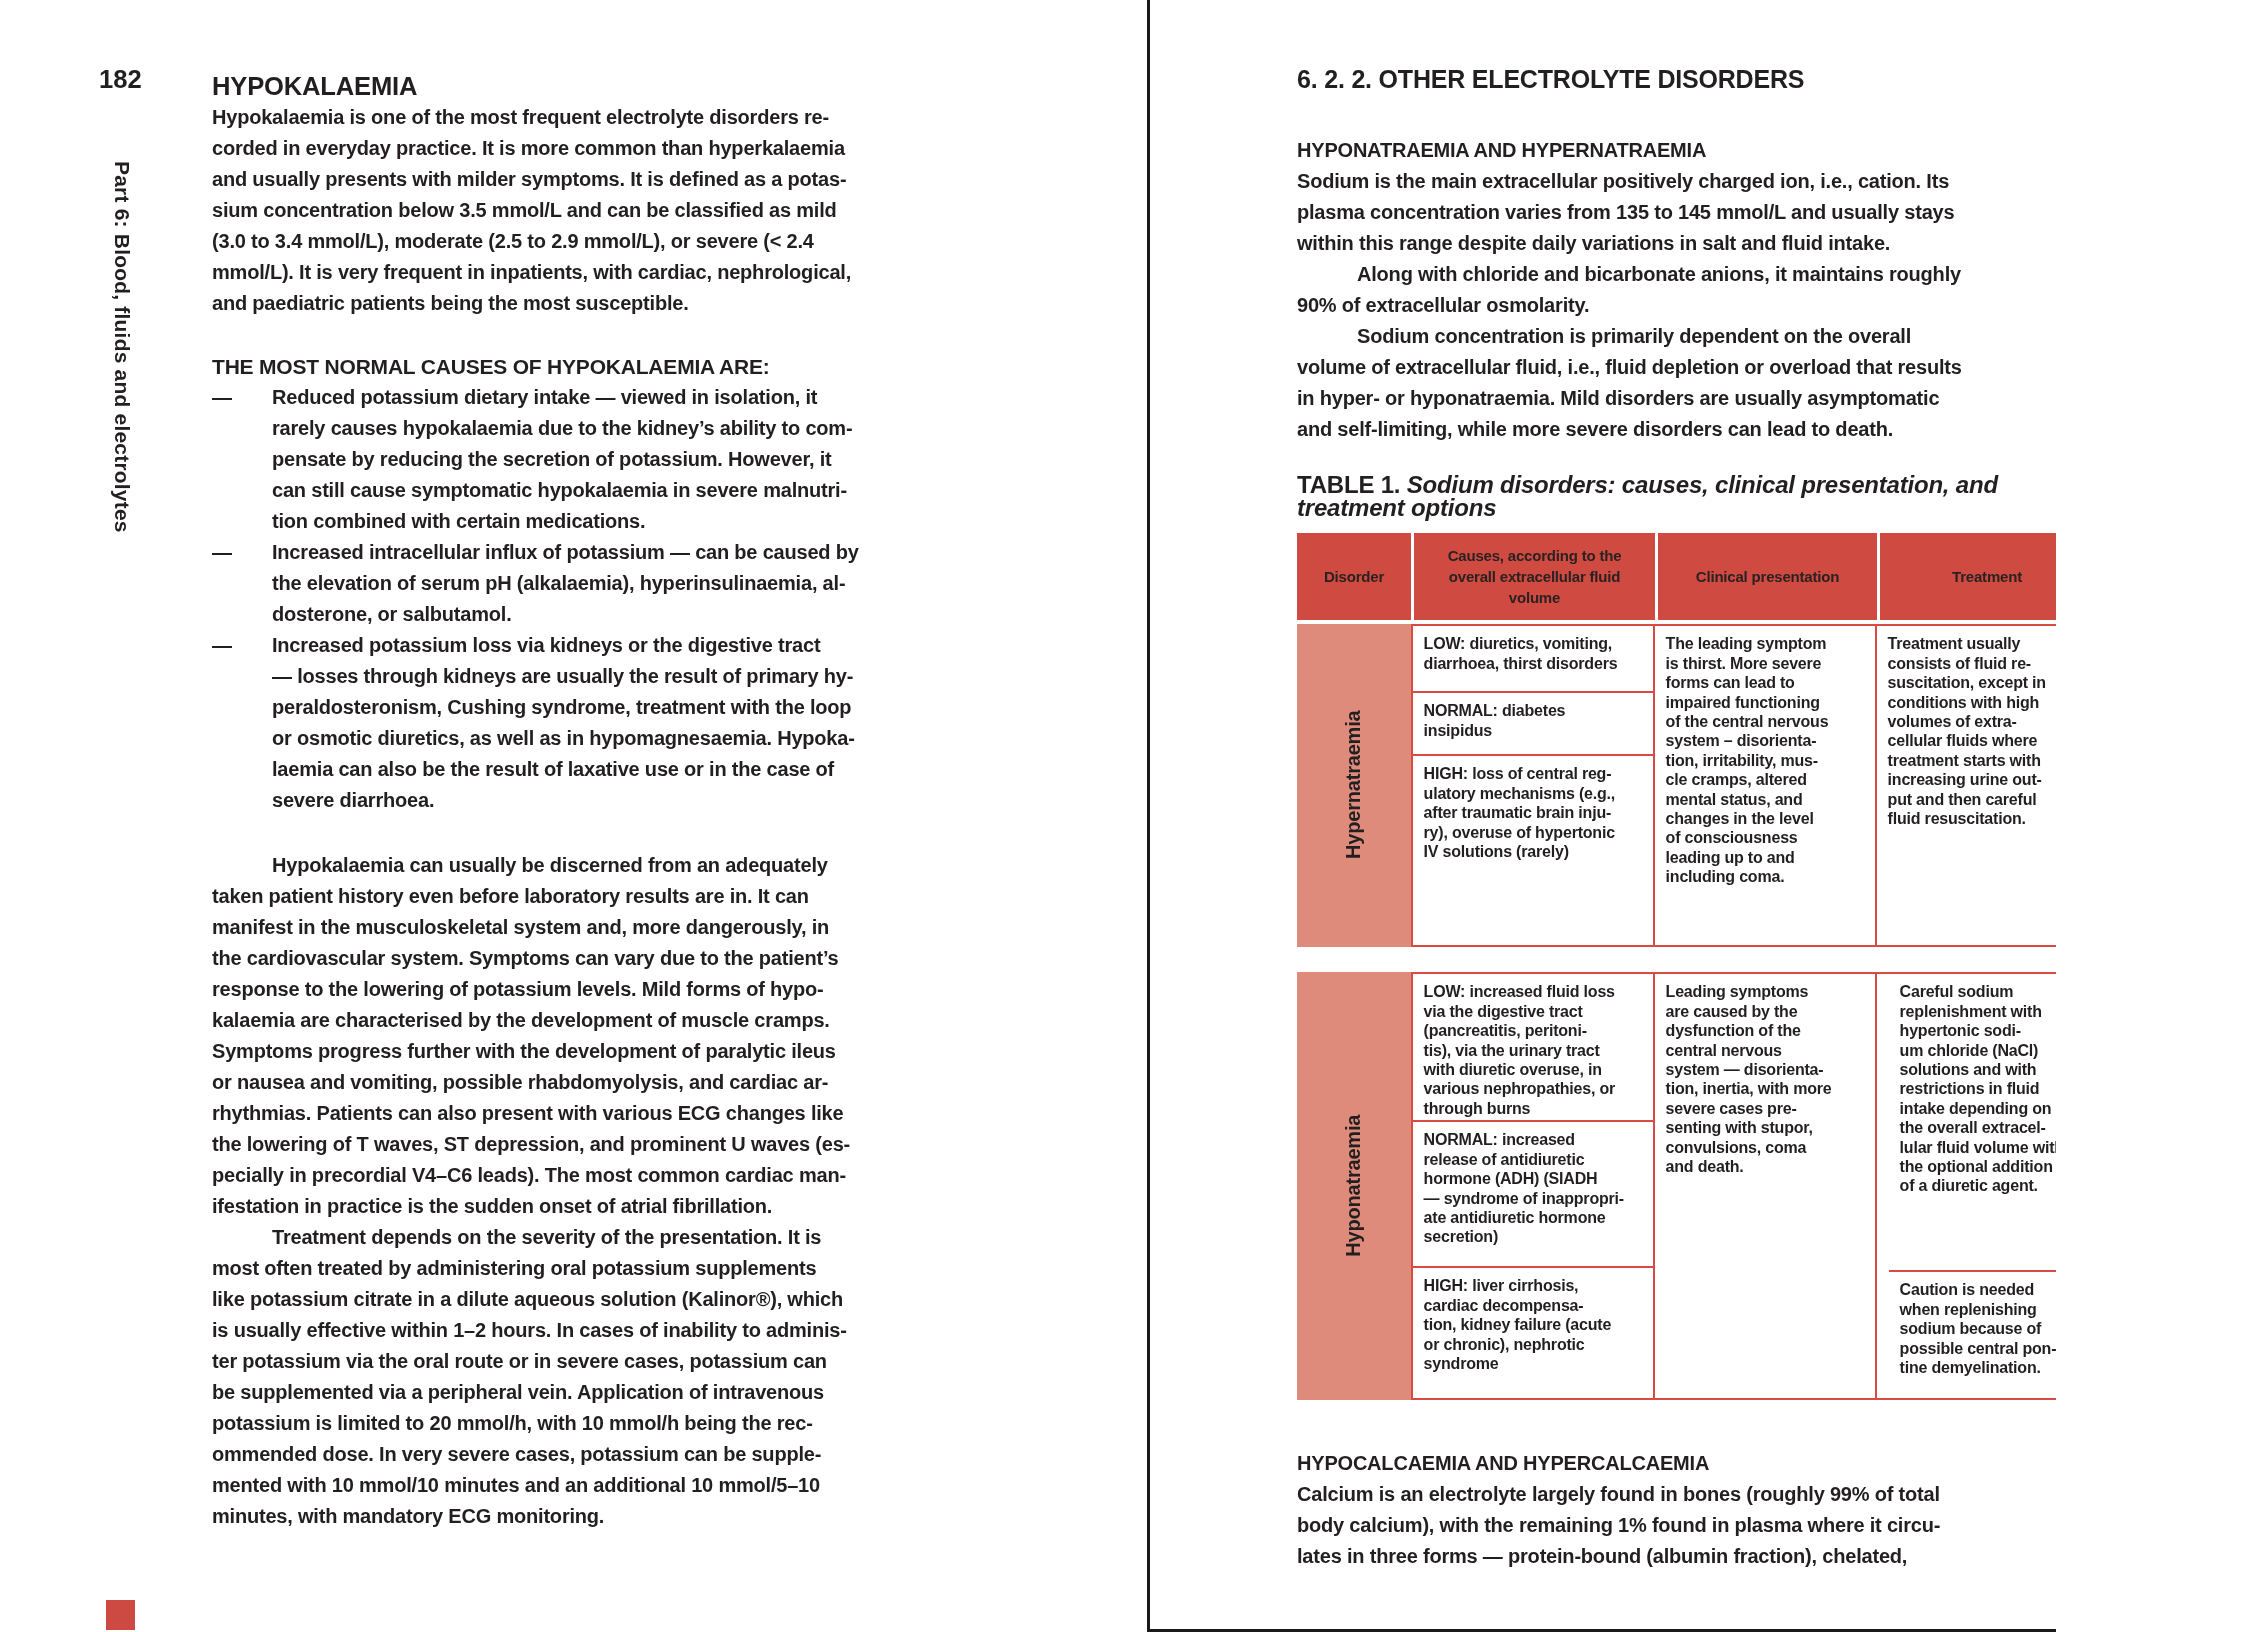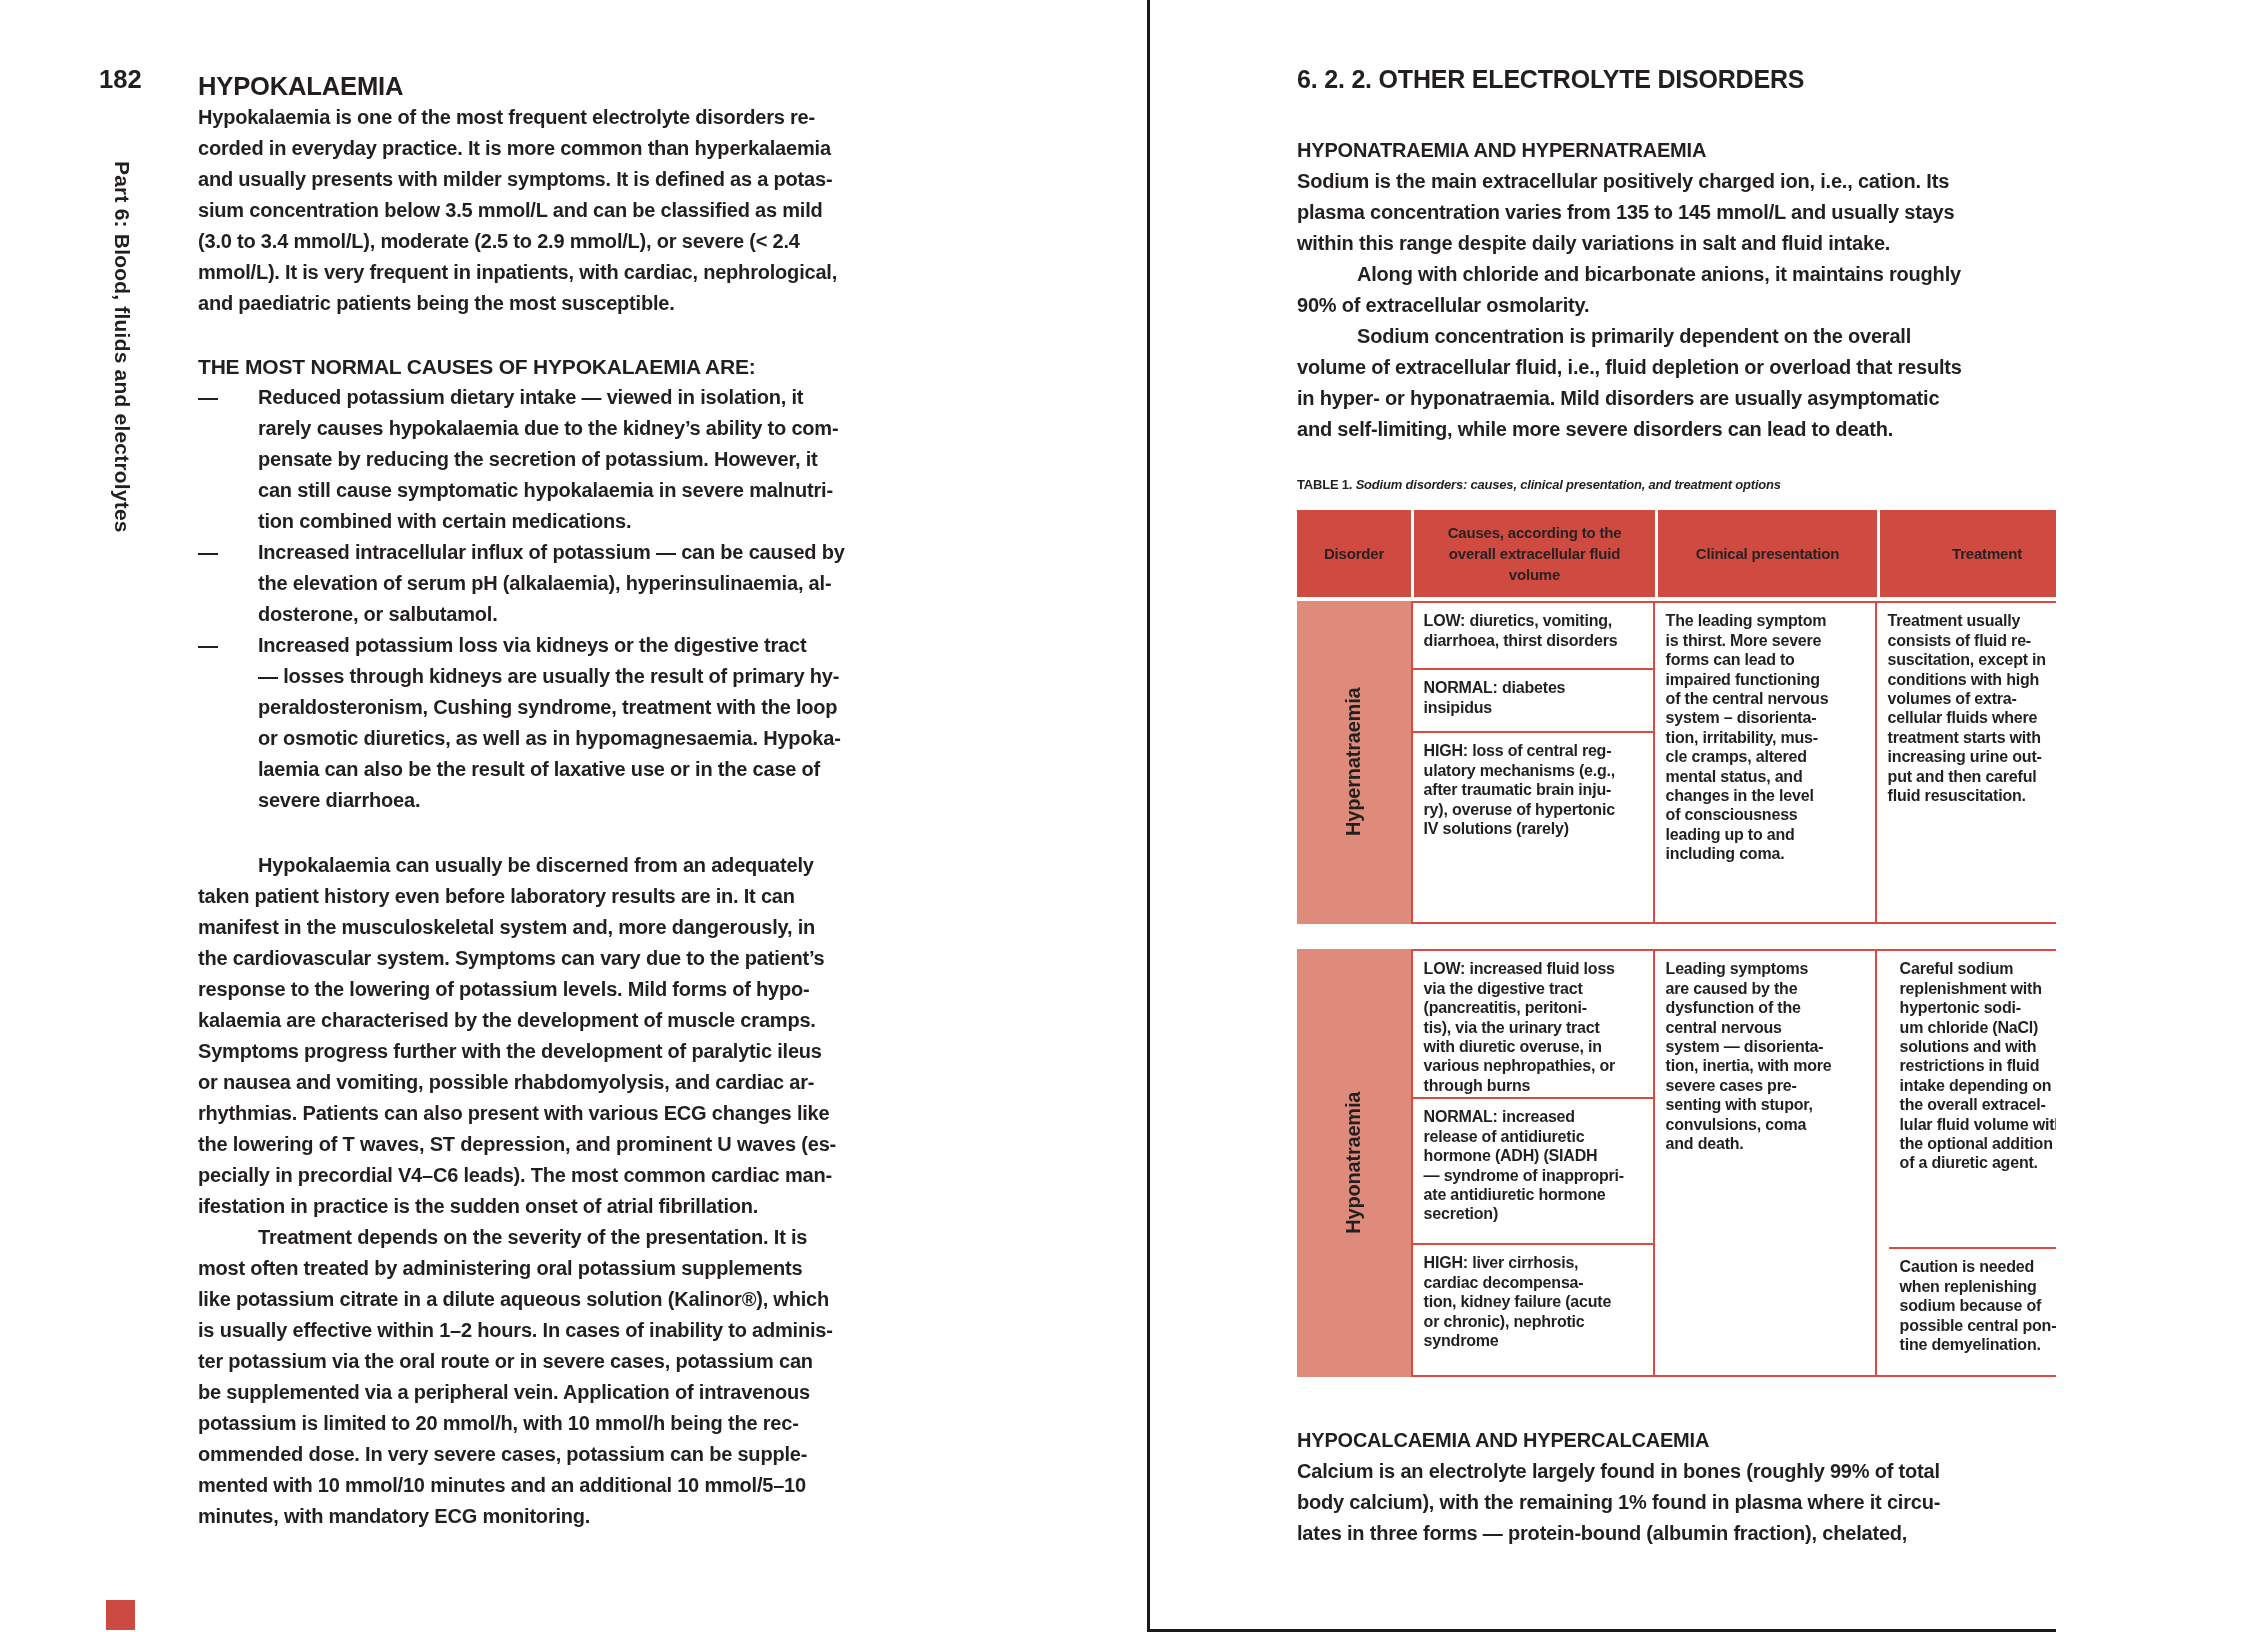--- a/index.html
+++ b/index.html
@@ -23,21 +23,21 @@
   
   .sidebar{
     position:absolute;font-weight:bold;font-size:21px;letter-spacing:0.2px;
     transform-origin:0 0;transform:rotate(90deg);white-space:nowrap;
   }
   .sidebar.left{left:134px;top:161px;}
   .sidebar.right{left:2160px;top:161px;}
 
   
   .left-col{
-    position:absolute;left:198px;top:71px;width:785px;
+    position:absolute;left:212px;top:71px;width:785px;
     font-weight:bold;font-size:20px;line-height:31px;letter-spacing:-0.2px;
   }
   .left-col h1{font-size:25.6px;line-height:31px;margin:0;}
   .left-col p{margin:0;white-space:pre-line;}
   .causes-heading{font-size:21px;line-height:31px;margin:32px 0 0 0;}
   .causes-list{list-style:none;margin:0;padding:0;}
   .causes-list li{display:grid;grid-template-columns:60px 1fr;}
   .causes-list .txt{white-space:pre-line;}
   .para-indent{text-indent:60px;}
   .gap-top{margin-top:34px !important;}
@@ -45,21 +45,21 @@
   
   .right-col{
     position:absolute;left:1297px;top:62px;width:798px;
     font-weight:bold;font-size:20px;line-height:31px;letter-spacing:-0.2px;
   }
   .right-col h1{font-size:25px;line-height:34px;margin:0;}
   .right-col h2{font-size:20px;line-height:31px;margin:39px 0 0 0;}
   .right-col h2.second{margin-top:48px;}
   .right-col p{margin:0;white-space:pre-line;}
 
-  .tbl-caption{margin-top:28px;font-size:13px;line-height:23px;letter-spacing:-0.2px;}
+  .tbl-caption{margin-top:28px;font-size:24px;line-height:23px;letter-spacing:-0.2px;}
   .tbl-caption .cap-label{font-style:normal;}
   .tbl-caption .cap-text{font-style:italic;}
 
   
   .etable{margin-top:14px;width:798px;font-size:16px;line-height:19.4px;letter-spacing:-0.2px;}
   .t-head,.t-row{display:grid;grid-template-columns:114px 244px 222px 217px;}
   .t-head{height:87px;}
   .th{
     background:#cf4a40;color:#2a2222;
     display:flex;align-items:center;justify-content:center;text-align:center;

